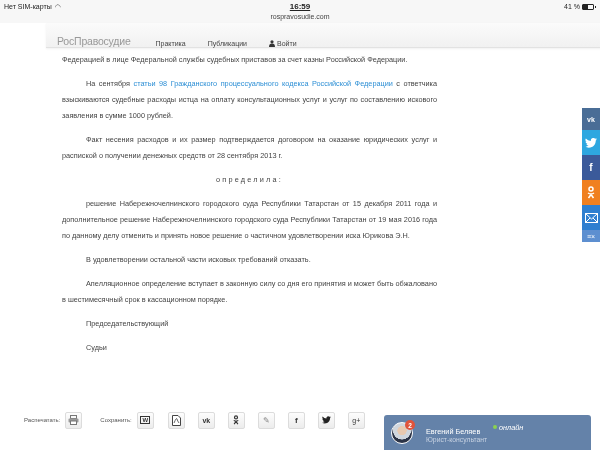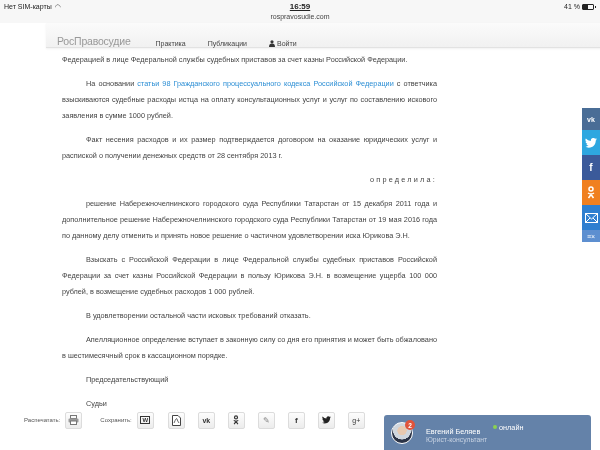--- a/index.html
+++ b/index.html
@@ -17,21 +17,21 @@
   .batt-icon::after { content: ""; position: absolute; right: -3px; top: 1px; width: 1px; height: 2px; background: #222; }
 
   .navbar { position: absolute; top: 23px; left: 0; width: 600px; height: 25px; background: linear-gradient(#fbfbfb, #f1f1f1); border-bottom: 1px solid #e2e2e2; box-shadow: 0 1px 2px rgba(0,0,0,0.06); z-index: 5; display: flex; align-items: flex-end; margin-left: 46px; }
   .brand { margin-left: 11px; font-size: 10.5px; color: #999; letter-spacing: -0.2px; }
   .nav-item { font-size: 7px; color: #444; margin-left: 22px; }
   .nav-item.first { margin-left: 25px; }
   .nav-item .user-icon { display: inline-block; width: 6px; height: 7px; vertical-align: -1px; margin-right: 2px; }
 
   .content { position: absolute; left: 62px; top: 36px; width: 375px; font-size: 7.3px; line-height: 16px; color: #444; text-align: justify; }
   .content p { text-indent: 24px; margin-bottom: 8px; }
-  .content p.center { text-align: right; text-indent: 0; letter-spacing: 2.2px; }
+  .content p.center { text-align: center; text-indent: 0; letter-spacing: 2.2px; }
   .content a { color: #2d8fd5; text-decoration: none; }
 
   .share-side { position: absolute; left: 582px; top: 108px; width: 18px; }
   .share-side .s { width: 18px; height: 25px; display: flex; align-items: center; justify-content: center; color: #fff; font-weight: bold; font-size: 10px; }
   .s-vk { background: #4a6d96; height: 22px !important; font-size: 7px !important; }
   .s-tw { background: #2ea7e0; }
   .s-fb { background: #3b5a9a; }
   .s-ok { background: #f08020; }
   .s-mail { background: #2e7fd0; }
   .s-close { background: #5d8fd0; height: 12px !important; font-size: 7px !important; font-weight: normal !important; }
@@ -39,21 +39,21 @@
   .footer-bar { position: absolute; top: 410px; left: 24px; height: 20px; display: flex; align-items: center; font-size: 6px; color: #555; }
   .footer-bar .lbl { margin-right: 5px; }
   .fbtn { width: 17px; height: 17px; border: 1px solid #dcdcdc; border-radius: 2px; background: linear-gradient(#fdfdfd, #ececec); display: flex; align-items: center; justify-content: center; font-size: 8px; color: #333; font-weight: bold; }
   .gap1 { margin-right: 14px; }
   .gap2 { margin-right: 13px; }
 
   .chat { position: absolute; left: 384px; top: 415px; width: 207px; height: 40px; background: #6482a9; border-radius: 3px 3px 0 0; }
   .chat .avatar { position: absolute; left: 7px; top: 7px; width: 22px; height: 22px; border-radius: 50%; background: radial-gradient(circle at 50% 38%, #e8c9b0 0 28%, #cfd6de 30% 55%, #2b3346 57%); border: 1px solid #fff; }
   .chat .badge { position: absolute; left: 21px; top: 5px; width: 10px; height: 10px; border-radius: 50%; background: #e0533b; color: #fff; font-size: 6.5px; font-weight: bold; display: flex; align-items: center; justify-content: center; }
   .chat .name { position: absolute; left: 42px; top: 12px; font-size: 7.3px; color: #fff; }
-  .chat .status { position: absolute; left: 109px; top: 8px; font-size: 7.3px; color: #fff; }
+  .chat .status { position: absolute; left: 109px; top: 8px; font-size: 7.3px; color: #fff; font-style: italic; }
   .chat .status .dot { display: inline-block; width: 4px; height: 4px; border-radius: 50%; background: #8bd150; margin-right: 2px; vertical-align: 1px; }
   .chat .role { position: absolute; left: 42px; top: 21px; font-size: 6.8px; color: #c7d2e2; }
 </style>
 </head>
 <body>
 
 <div class="statusbar">
   <span class="carrier"><span>Нет SIM-карты</span><span class="wifi">◠</span></span>
   <div class="time">16:59</div>
   <div class="url">rospravosudie.com</div>
@@ -70,25 +70,24 @@
   <span class="nav-item">
     <svg class="user-icon" viewBox="0 0 6 7">
         <circle cx="3" cy="1.8" r="1.6" fill="#333"></circle>
         <path d="M0 7 Q0 3.6 3 3.6 Q6 3.6 6 7Z" fill="#333"></path>
       </svg><span>Войти</span>
   </span>
 </div>
 
 <div class="content">
   <p style="text-indent:0">неправомерными действиями судебного пристава-исполнителя подлежит возмещению Российской Федерацией в лице Федеральной службы судебных приставов за счет казны Российской Федерации.</p>
-  <p><span>На основании </span><a>статьи 98 Гражданского процессуального кодекса Российской Федерации</a><span> с ответчика взыскиваются судебные расходы истца на оплату консультационных услуг и услуг по составлению искового заявления в сумме 1000 рублей.</span></p>
+  <p><span>На сентября </span><a>статьи 98 Гражданского процессуального кодекса Российской Федерации</a><span> с ответчика взыскиваются судебные расходы истца на оплату консультационных услуг и услуг по составлению искового заявления в сумме 1000 рублей.</span></p>
   <p>Факт несения расходов и их размер подтверждается договором на оказание юридических услуг и распиской о получении денежных средств от 28 сентября 2013 г.</p>
   <p class="center">определила:</p>
   <p>решение Набережночелнинского городского суда Республики Татарстан от 15 декабря 2011 года и дополнительное решение Набережночелнинского городского суда Республики Татарстан от 19 мая 2016 года по данному делу отменить и принять новое решение о частичном удовлетворении иска Юрикова Э.Н.</p>
-  <p>Взыскать с Российской Федерации в лице Федеральной службы судебных приставов Российской Федерации за счет казны Российской Федерации в пользу Юрикова Э.Н. в возмещение ущерба 100 000 рублей, в возмещение судебных расходов 1 000 рублей.</p>
   <p>В удовлетворении остальной части исковых требований отказать.</p>
   <p>Апелляционное определение вступает в законную силу со дня его принятия и может быть обжаловано в шестимесячный срок в кассационном порядке.</p>
   <p>Председательствующий</p>
   <p>Судьи</p>
 </div>
 
 <div class="share-side">
   <div class="s s-vk">
       <span>vk</span>
     </div>

